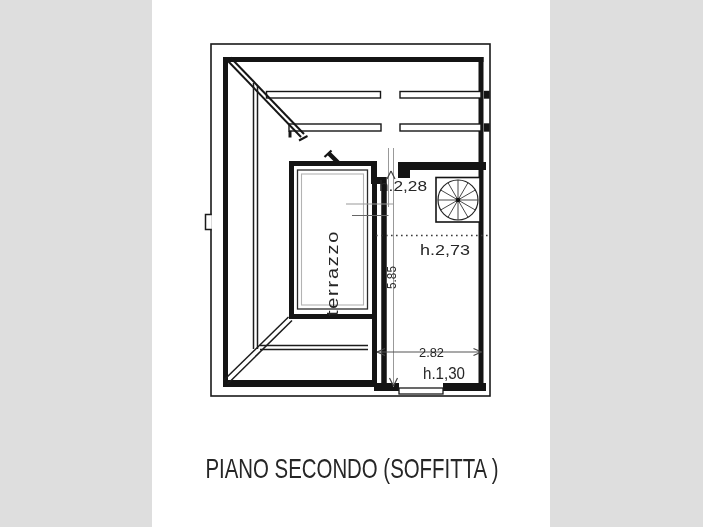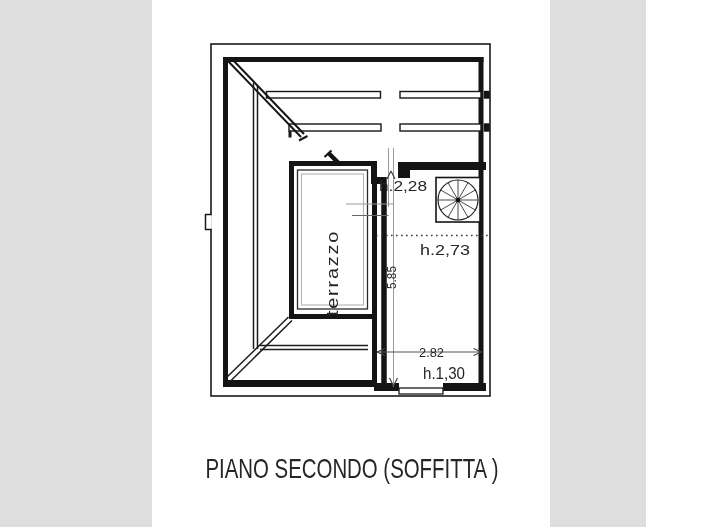--- a/index.html
+++ b/index.html
@@ -1,17 +1,17 @@
 <!DOCTYPE html>
 <html><head>
 <meta charset="utf-8">
 <style>
   html,body{margin:0;padding:0;}
   body{font-family:"Liberation Sans", sans-serif;}
-  .stage{position:relative;width:646px;height:527px;overflow:hidden;text-align:right;}
+  .stage{position:relative;width:703px;height:527px;overflow:hidden;text-align:right;}
   .stage svg{position:absolute;left:0;top:0;display:block;}
   text{fill:#262626;}
 </style>
 </head>
 <body>
 
 <div class="stage" style="background:#dedede;">
   <svg width="703" height="527" viewBox="0 0 703 527">
 
     <rect x="152" y="0" width="398" height="527" fill="#ffffff"></rect>

